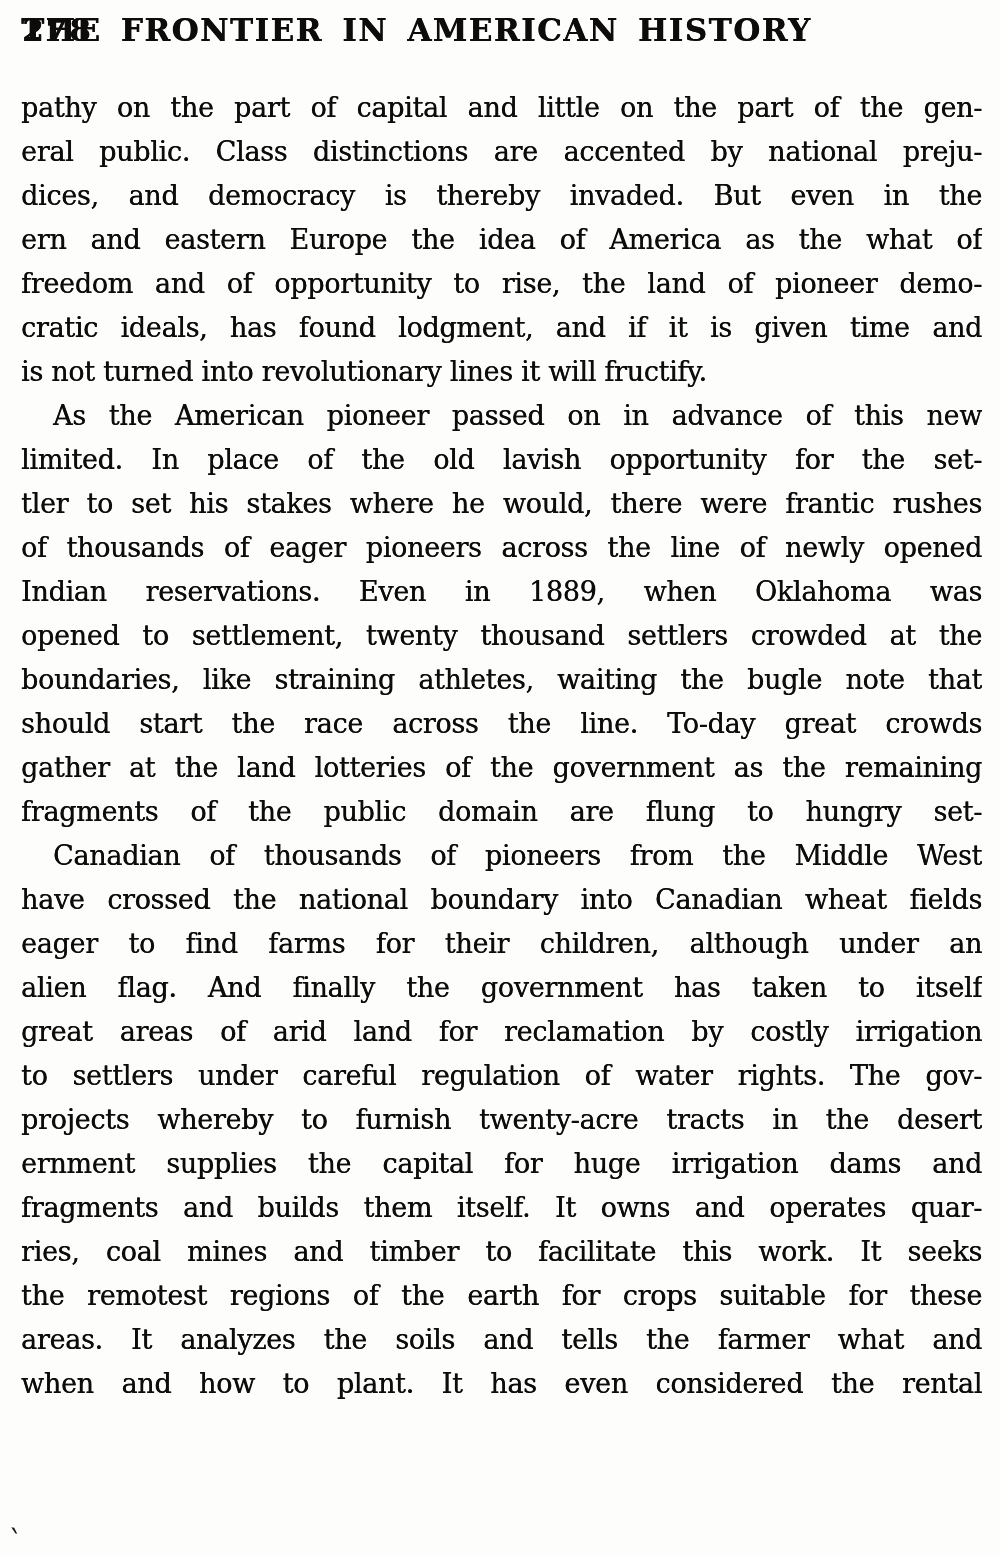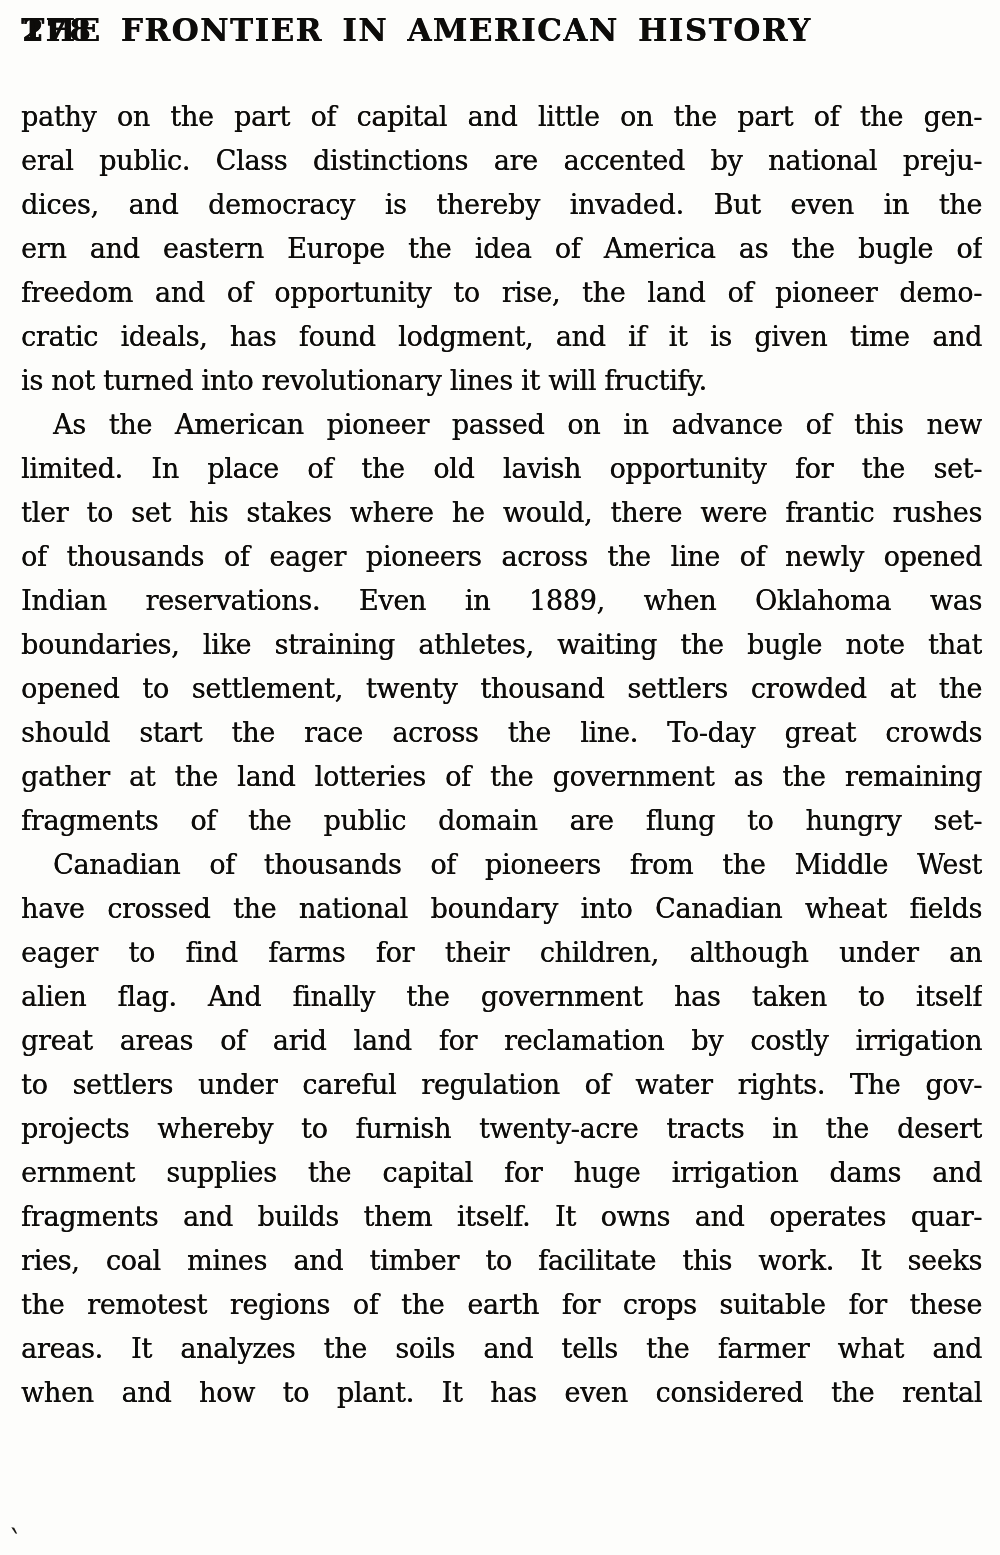--- a/index.html
+++ b/index.html
@@ -32,21 +32,21 @@
     top: 0;
     letter-spacing: 2px;
     text-shadow: 0.4px 0.2px 0 #141210;
   }
   .running-title {
     letter-spacing: 1.5px;
     word-spacing: 7px;
     text-shadow: 0.4px 0.2px 0 #141210;
   }
   .page-body {
-    margin-top: 43px;
+    margin-top: 34px;
   }
   .line {
     font-size: 27px;
     line-height: 44px;
     height: 44px;
     overflow: hidden;
     letter-spacing: -0.3px;
     text-align: justify;
     text-align-last: justify;
     text-shadow: 0.35px 0.2px 0 #1a1814;
@@ -74,31 +74,31 @@
 
   <div class="running-header">
     <span class="page-number">278</span>
     <div class="running-title">THE FRONTIER IN AMERICAN HISTORY</div>
   </div>
 
   <div class="page-body">
     <div class="line">pathy on the part of capital and little on the part of the gen-</div>
     <div class="line">eral public.  Class distinctions are accented by national preju-</div>
     <div class="line">dices, and democracy is thereby invaded.  But even in the</div>
-    <div class="line">ern and eastern Europe the idea of America as the bugle of</div>
+    <div class="line">ern and eastern Europe the idea of America as the what of</div>
     <div class="line">freedom and of opportunity to rise, the land of pioneer demo-</div>
     <div class="line">cratic ideals, has found lodgment, and if it is given time and</div>
     <div class="line endpara">is not turned into revolutionary lines it will fructify.</div>
     <div class="line indent">As the American pioneer passed on in advance of this new</div>
     <div class="line">limited.  In place of the old lavish opportunity for the set-</div>
     <div class="line">tler to set his stakes where he would, there were frantic rushes</div>
     <div class="line">of thousands of eager pioneers across the line of newly opened</div>
     <div class="line">Indian reservations.  Even in 1889, when Oklahoma was</div>
+    <div class="line">opened to settlement, twenty thousand settlers crowded at the</div>
     <div class="line">boundaries, like straining athletes, waiting the bugle note that</div>
-    <div class="line">opened to settlement, twenty thousand settlers crowded at the</div>
     <div class="line">should start the race across the line.  To-day great crowds</div>
     <div class="line">gather at the land lotteries of the government as the remaining</div>
     <div class="line">fragments of the public domain are flung to hungry set-</div>
     <div class="line indent">Canadian of thousands of pioneers from the Middle West</div>
     <div class="line">have crossed the national boundary into Canadian wheat fields</div>
     <div class="line">eager to find farms for their children, although under an</div>
     <div class="line">alien flag.  And finally the government has taken to itself</div>
     <div class="line">great areas of arid land for reclamation by costly irrigation</div>
     <div class="line">to settlers under careful regulation of water rights.  The gov-</div>
     <div class="line">projects whereby to furnish twenty-acre tracts in the desert</div>

